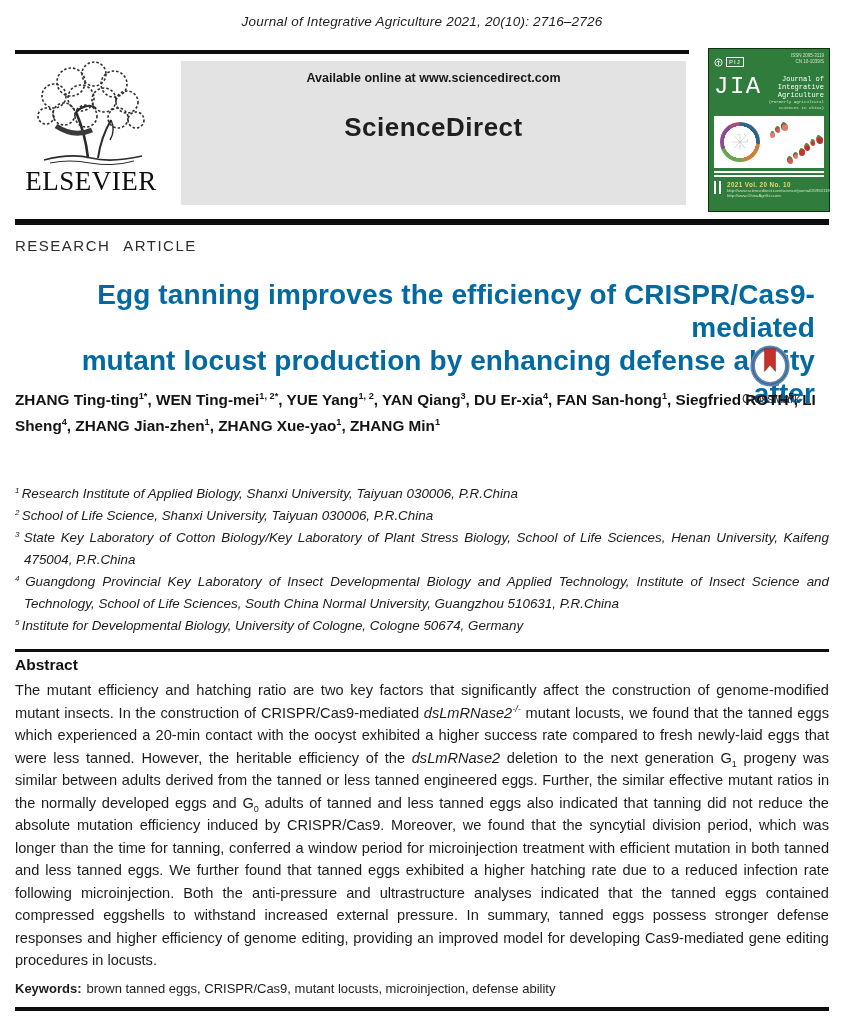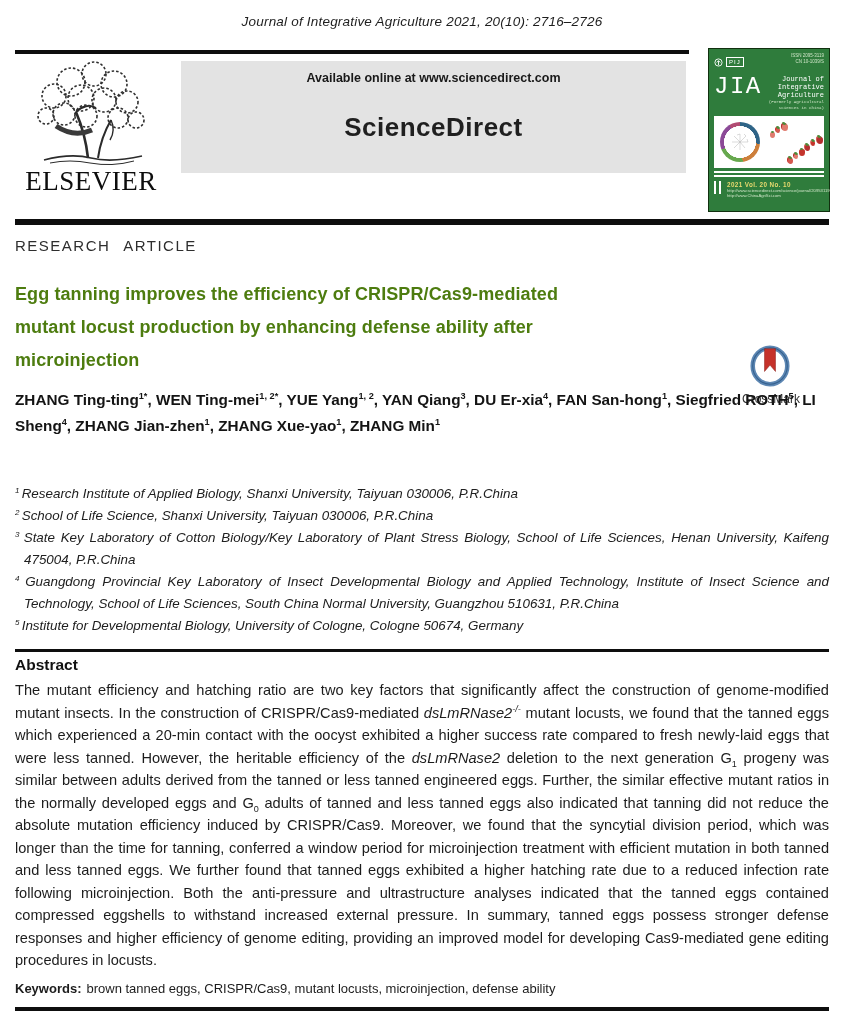--- a/index.html
+++ b/index.html
@@ -16,21 +16,21 @@
   .rule-3 { top:645px; left:15px; width:814px; height:3px; }
   .rule-4 { top:1003px; left:15px; width:814px; height:4px; }
 
   
   .elsevier { position:absolute; top:56px; left:15px; width:152px; height:154px; text-align:center; }
   .elsevier svg { display:block; margin:0 auto; }
   .elsevier-wordmark { font-family:"Liberation Serif","DejaVu Serif",serif; font-size:27px;
                        color:#0d0d0d; letter-spacing:.5px; margin-top:1px; }
 
   
-  .banner { position:absolute; top:57px; left:181px; width:505px; height:112px; background:#e3e3e3; }
+  .banner { position:absolute; top:57px; left:181px; width:505px; height:144px; background:#e3e3e3; }
   .banner-available { margin-top:10px; text-align:center; font-size:12.5px; font-weight:bold; color:#191919; }
   .banner-brand { margin-top:27px; text-align:center; font-size:26px; font-weight:bold; color:#1f1f1f; letter-spacing:.5px; }
 
   
   .cover { position:absolute; top:44px; left:708px; width:122px; height:164px;
            background:#2f7c3c; border:1px solid #11300f; padding:4px 5px; font-family:"Liberation Sans",sans-serif; }
   .cover-top { display:flex; align-items:flex-start; }
   .cover-logos { display:flex; gap:3px; align-items:center; }
   .seal-box { border:1px solid #fff; color:#fff; font-size:6px; line-height:8px; padding:0 2px; letter-spacing:1px; }
   .cover-issn { margin-left:auto; text-align:right; font-size:4.5px; line-height:6px; color:#cde4c6; }
@@ -56,22 +56,22 @@
   .qr { width:13px; height:13px; border:1px solid #fff; background-color:#fff;
         background-image:conic-gradient(#0e3317 25%, #fff 0 50%, #0e3317 0 75%, #fff 0);
         background-size:3px 3px; margin-right:3px; }
   .issue-col { margin-left:3px; }
   .issue-line { font-size:6.3px; font-weight:bold; color:#e9da6f; letter-spacing:.4px; }
   .url-line { font-size:4.2px; line-height:5px; color:#cde4c6; }
 
   .research-article { position:absolute; top:233px; left:15px; font-size:15px; color:#2e2e2e;
                       letter-spacing:1.5px; word-spacing:8px; }
 
-  .title { position:absolute; top:274px; left:15px; width:800px; font-size:18px; font-weight:bold;
-           color:#4d7c0f; line-height:33px; letter-spacing:.1px; }
+  .title { position:absolute; top:274px; left:15px; width:800px; font-size:28px; font-weight:bold;
+           color:#0369a1; line-height:33px; letter-spacing:.1px;text-align:right; }
 
   .crossmark { position:absolute; top:341px; left:742px; width:56px; text-align:center; cursor:pointer; }
   .crossmark-label { font-size:12px; color:#2f2f2f; margin-top:1px; }
 
   .authors { position:absolute; top:383px; left:15px; width:814px; font-size:15.3px; font-weight:bold;
              color:#141414; line-height:26px; }
   .authors sup, .affils sup { font-size:60%; line-height:0; }
 
   .affils { position:absolute; top:479px; left:15px; width:814px; font-size:13.4px; font-style:italic;
             color:#202020; line-height:22px; text-align:justify; }
@@ -249,21 +249,20 @@
     </div>
   </div>
 
   <div class="rule rule-2"></div>
 
   <div class="research-article">RESEARCH ARTICLE</div>
 
   <div class="title">
     <div>Egg tanning improves the efficiency of CRISPR/Cas9-mediated</div>
     <div>mutant locust production by enhancing defense ability after</div>
-    <div>microinjection</div>
   </div>
 
   <div class="crossmark">
     <span>
       <svg viewBox="0 0 44 46" width="40" height="42" aria-hidden="true">
         <ellipse cx="22" cy="23" rx="19" ry="20" fill="#ffffff" stroke="#5d87b3" stroke-width="5"></ellipse>
         <ellipse cx="22" cy="23" rx="19" ry="20" fill="none" stroke="#35618f" stroke-width="1.2"></ellipse>
         <path d="M16 4 h12 v25 l-6 -7 l-6 7 z" fill="#c5322a" stroke="#8f1f19" stroke-width="0.6"></path>
       </svg>
     </span>

